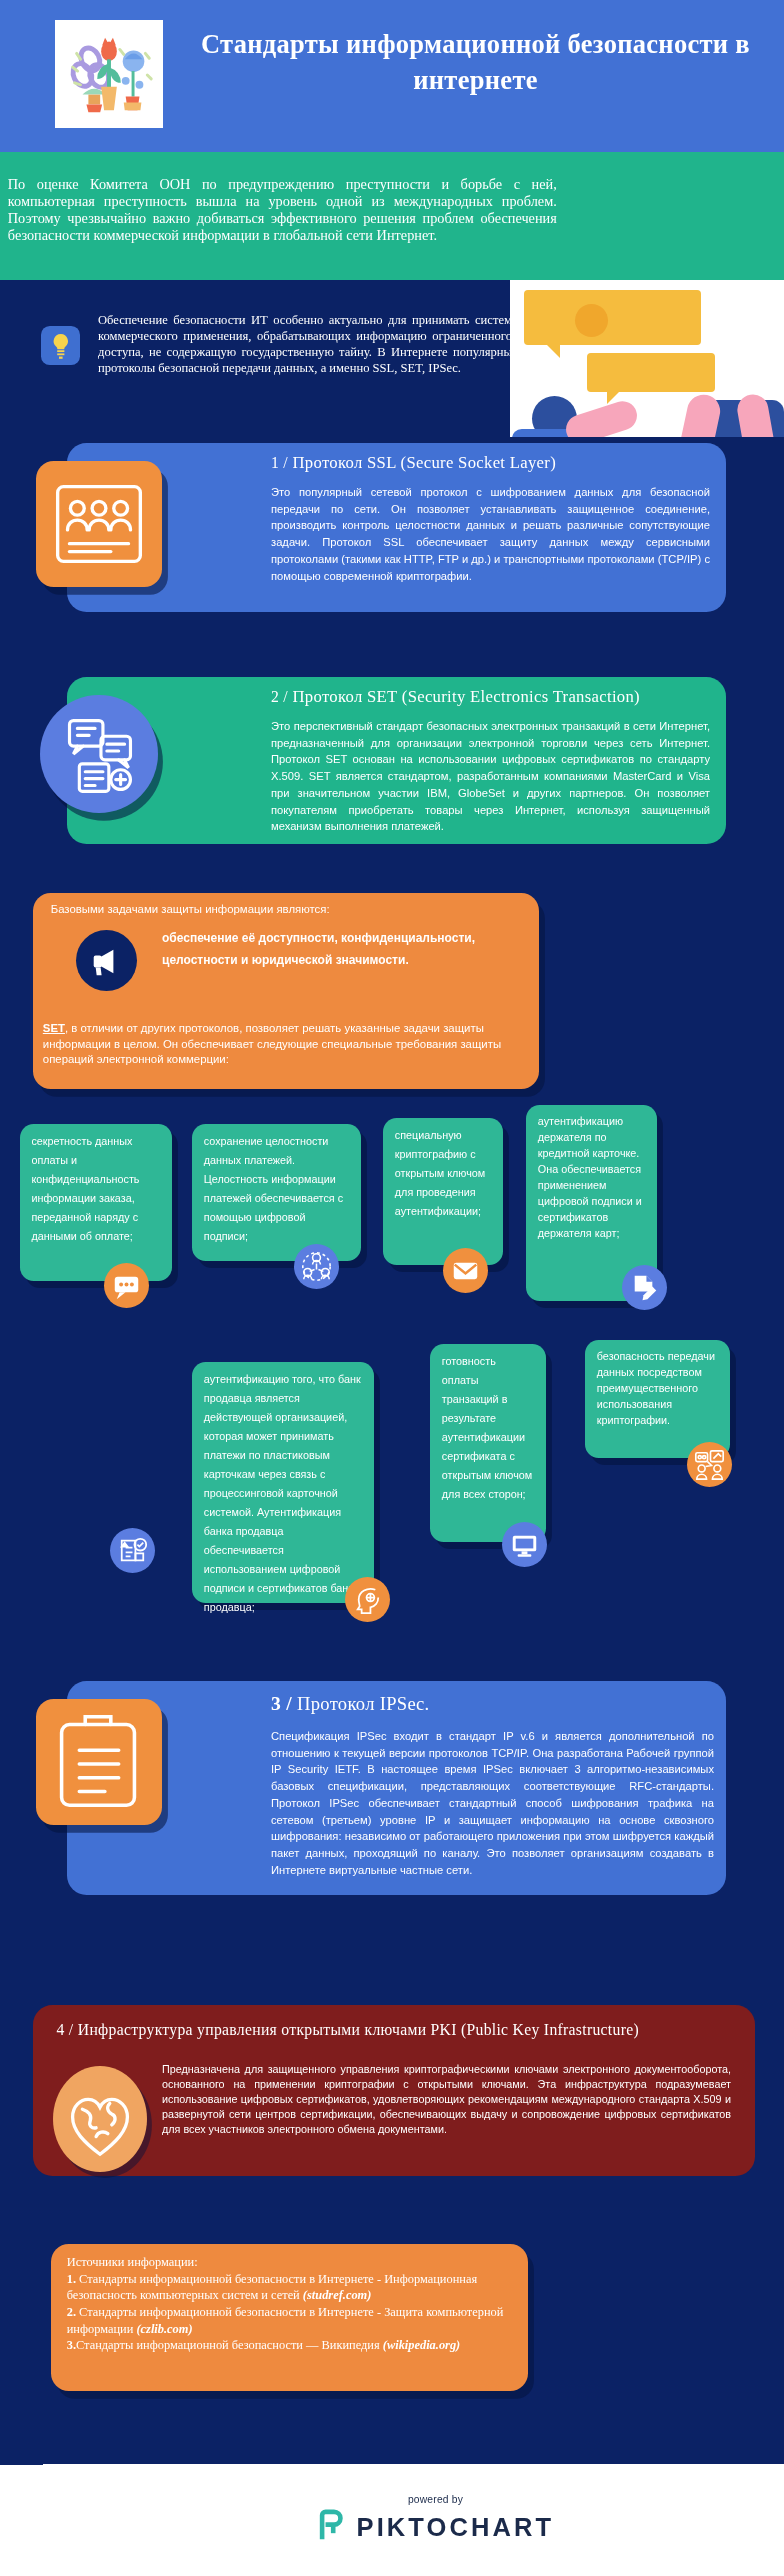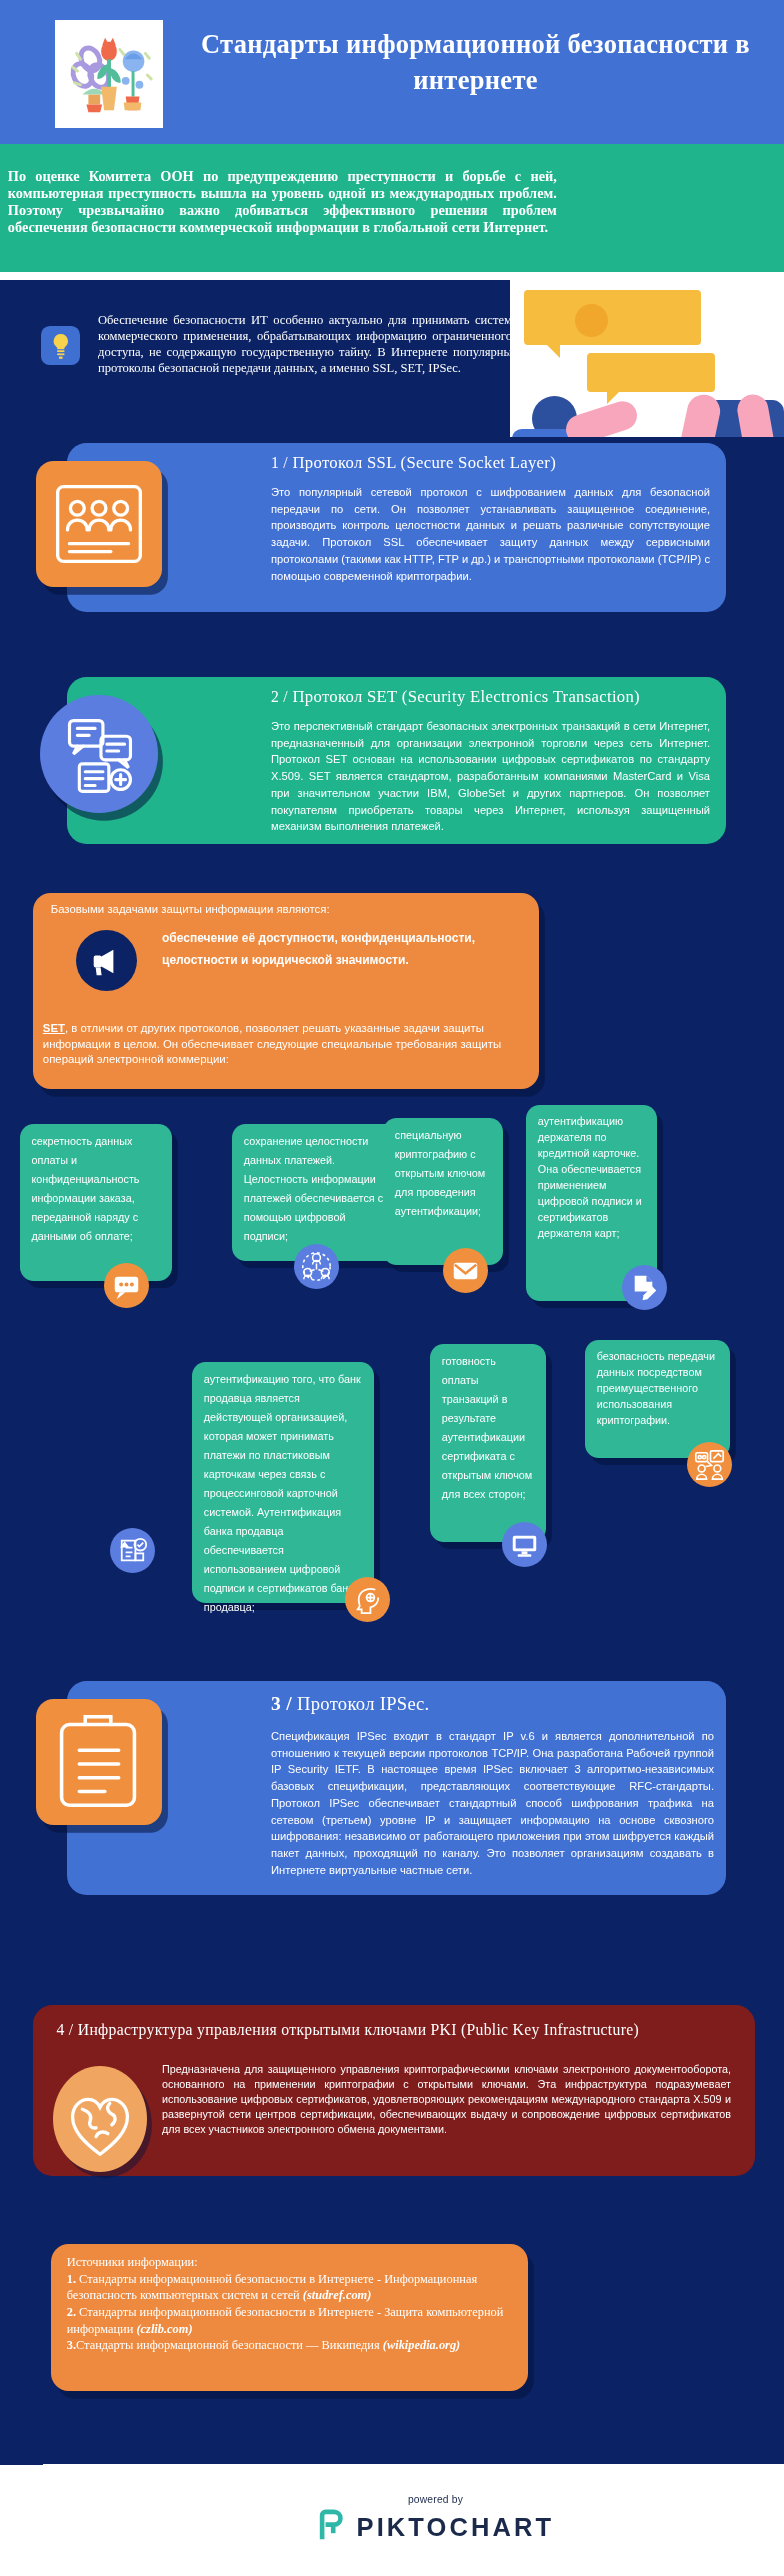--- a/index.html
+++ b/index.html
@@ -34,24 +34,23 @@
     color: #ffffff;
     font-family: "Liberation Serif", serif;
     font-weight: bold;
     font-size: 26.5px;
     line-height: 36px;
     letter-spacing: 0.3px;
   }
 
   
   .intro-green {
-    position: absolute; left: 0; top: 144px;
+    position: absolute; left: 0; top: 152px;
     width: 785px; height: 128px;
     background: #20b48c;
-    font-weight: bold;
   }
   .intro-green p {
     position: absolute; left: 7.8px; top: 23.5px;
     width: 549px;
     color: #ffffff;
     font-family: "Liberation Serif", serif;
     font-size: 14.3px;
     line-height: 17px;
     text-align: justify;
   }
@@ -197,21 +196,21 @@
   .badge {
     position: absolute;
     width: 45px; height: 45px; border-radius: 50%;
     display: flex; align-items: center; justify-content: center;
   }
   .badge.orange { background: #f0903e; }
   .badge.blue   { background: #5b7de0; }
 
   
   .c1 { left: 19.6px;  top: 1124px; width: 152px; height: 157px; }
-  .c2 { left: 192px; top: 1124px; width: 169px; height: 137px; margin-left: 40px; }
+  .c2 { left: 192px; top: 1124px; width: 169px; height: 137px; }
   .c3 { left: 383px; top: 1118px; width: 120px; height: 147px; }
   .c4 { left: 526px; top: 1105px; width: 131px; height: 196px; }
   .b1 { left: 104px; top: 1263px; }
   .b2 { left: 294px; top: 1244px; }
   .b3 { left: 443px; top: 1248px; }
   .b4 { left: 622px; top: 1265px; }
 
   
   .c5 { left: 19.6px;  top: 1362px; width: 152px; height: 186px; }
   .c6 { left: 192px; top: 1362px; width: 182px; height: 241px; }

